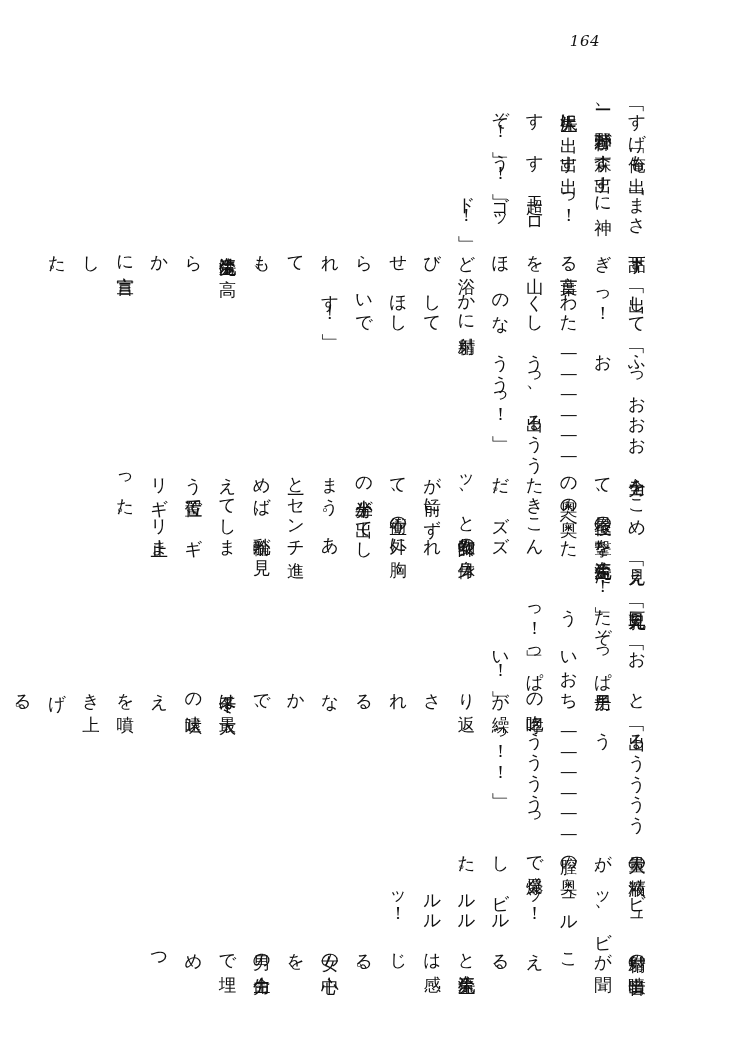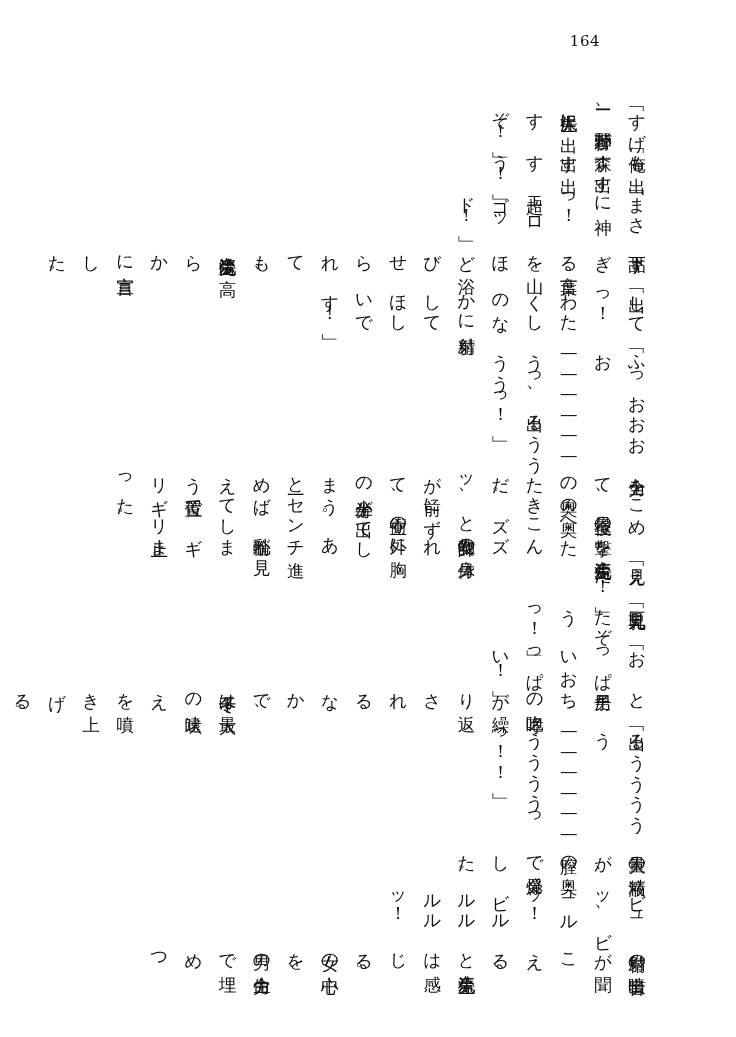--- a/index.html
+++ b/index.html
@@ -17,20 +17,21 @@
     height: 1037px;
     background: #ffffff;
     overflow: hidden;
     box-sizing: border-box;
   }
   .page-number {
     position: absolute;
     top: 32px;
     right: 136px;
     font-family: "DejaVu Serif", "Liberation Serif", serif;
+    font-style: italic;
     font-size: 15px;
     letter-spacing: 0.5px;
     color: #111111;
   }
   .text-block {
     position: absolute;
     top: 100px;
     right: 82px;
     left: 72px;
     height: 880px;

